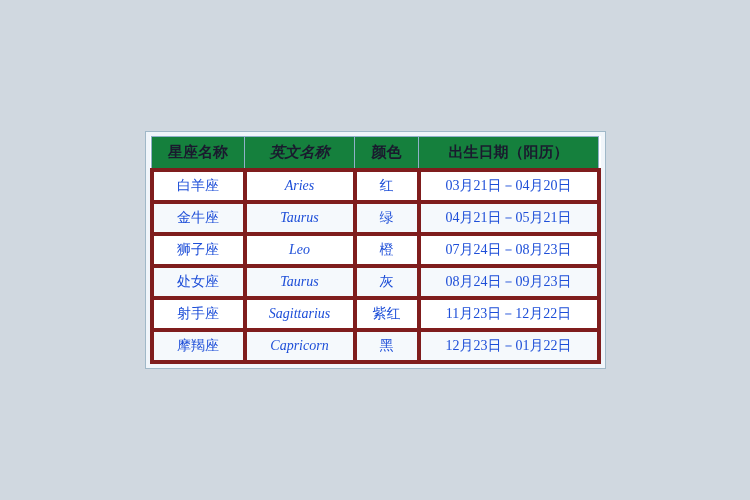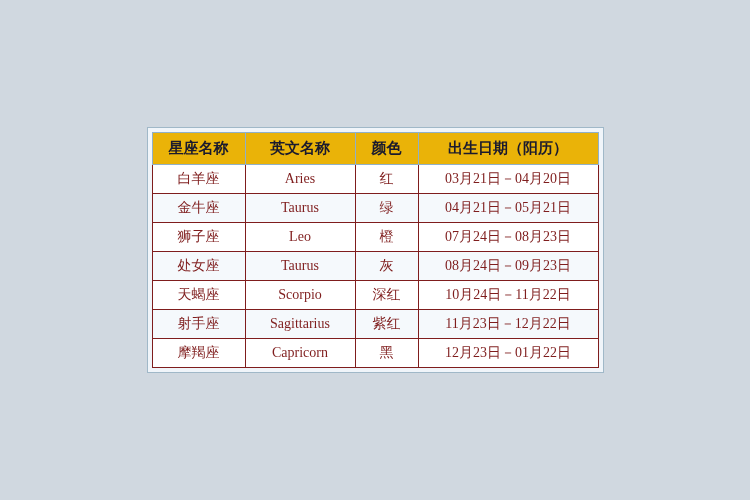--- a/index.html
+++ b/index.html
@@ -23,46 +23,46 @@
       border: 1px solid #a0b8c8;
       padding: 4px;
     }
 
     table {
       border-collapse: collapse;
       background-color: #ffffff;
     }
 
     thead tr th {
-      background-color: #eab308;
+      background-color: #15803d;
       border: 1px solid #90b0c8;
       padding: 6px 16px;
       text-align: center;
       font-size: 15px;
       font-weight: bold;
       color: #1a1a2e;
       white-space: nowrap;
     }
 
     tbody tr td {
-      border: 1px solid #7f1d1d;
+      border: 4px solid #7f1d1d;
       padding: 5px 16px;
       text-align: center;
       font-size: 14px;
-      color: #7f1d1d;
+      color: #1d4ed8;
       white-space: nowrap;
       background-color: #ffffff;
     }
 
     tbody tr:nth-child(even) td {
       background-color: #f5f9fc;
     }
 
     .col-zh { min-width: 80px; }
-    .col-en { min-width: 110px; }
+    .col-en { min-width: 110px; font-style: italic; }
     .col-color { min-width: 50px; }
     .col-date { min-width: 180px; }
   </style>
 </head>
 <body>
 
 <div class="table-wrapper">
   <table>
     <thead>
       <tr>
@@ -91,26 +91,20 @@
           <td class="col-color">橙</td>
           <td class="col-date">07月24日－08月23日</td>
         </tr>
         <tr>
           <td class="col-zh">处女座</td>
           <td class="col-en">Taurus</td>
           <td class="col-color">灰</td>
           <td class="col-date">08月24日－09月23日</td>
         </tr>
         <tr>
-          <td class="col-zh">天蝎座</td>
-          <td class="col-en">Scorpio</td>
-          <td class="col-color">深红</td>
-          <td class="col-date">10月24日－11月22日</td>
-        </tr>
-        <tr>
           <td class="col-zh">射手座</td>
           <td class="col-en">Sagittarius</td>
           <td class="col-color">紫红</td>
           <td class="col-date">11月23日－12月22日</td>
         </tr>
         <tr>
           <td class="col-zh">摩羯座</td>
           <td class="col-en">Capricorn</td>
           <td class="col-color">黑</td>
           <td class="col-date">12月23日－01月22日</td>

